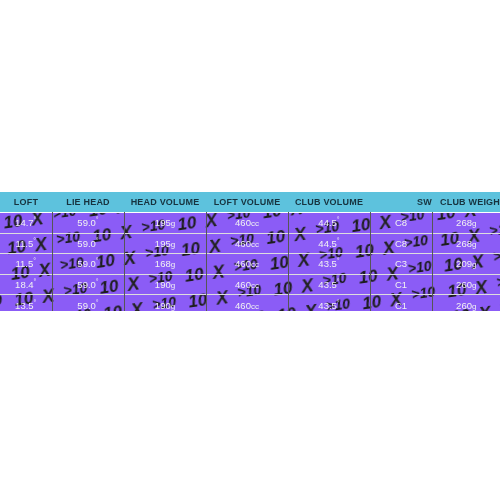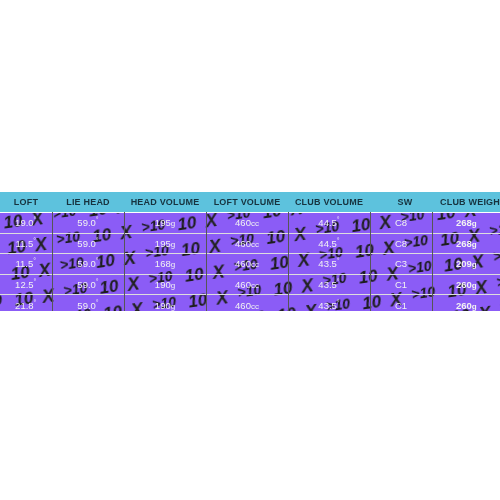--- a/index.html
+++ b/index.html
@@ -54,21 +54,21 @@
     letter-spacing: 0.2px;
     height: 20px;
     padding: 0;
     text-align: center;
     vertical-align: middle;
     white-space: nowrap;
     overflow: hidden;
     border: none;
   }
   #spec-table thead th.th-sw {
-    text-align: center;
+    text-align: right;
     padding-left: 8px;
     margin-left: 40px;
   }
   #spec-table thead th.th-last {
     text-align: left;
     padding-left: 8px;
   }
 
   #spec-table tbody td {
     background: transparent;
@@ -77,21 +77,20 @@
     height: 19.6px;
     padding: 0;
     text-align: center;
     vertical-align: middle;
     white-space: nowrap;
     border-top: 1px solid #dddddd;
     border-right: 1px solid #565656;
   }
   #spec-table tbody td:last-child {
     border-right: none;
-    font-weight: bold;
   }
   #spec-table tbody tr:first-child td {
     border-top: 1px solid #ffffff;
   }
 
   .deg {
     font-size: 7px;
     vertical-align: super;
     line-height: 0;
   }
@@ -132,21 +131,21 @@
         <th>HEAD VOLUME</th>
         <th>LOFT VOLUME</th>
         <th>CLUB VOLUME</th>
         <th class="th-sw">SW</th>
         <th class="th-last">CLUB WEIGHT</th>
       </tr>
     </thead>
     <tbody>
 
       <tr>
-        <td><span>19.0</span><span class="deg">°</span></td>
+        <td><span>14.7</span><span class="deg">°</span></td>
         <td><span>59.0</span><span class="deg">°</span></td>
         <td><span>195</span><span class="unit">g</span></td>
         <td><span>460</span><span class="unit">cc</span></td>
         <td><span>44.5</span><span class="deg">°</span></td>
         <td>C8</td>
         <td><span>268</span><span class="unit">g</span></td>
       </tr>
 
       <tr>
         <td><span>11.5</span><span class="deg">°</span></td>
@@ -162,31 +161,31 @@
         <td><span>11.5</span><span class="deg">°</span></td>
         <td><span>59.0</span><span class="deg">°</span></td>
         <td><span>168</span><span class="unit">g</span></td>
         <td><span>460</span><span class="unit">cc</span></td>
         <td><span>43.5</span><span class="deg">°</span></td>
         <td>C3</td>
         <td><span>209</span><span class="unit">g</span></td>
       </tr>
 
       <tr>
-        <td><span>12.5</span><span class="deg">°</span></td>
+        <td><span>18.4</span><span class="deg">°</span></td>
         <td><span>59.0</span><span class="deg">°</span></td>
         <td><span>190</span><span class="unit">g</span></td>
         <td><span>460</span><span class="unit">cc</span></td>
         <td><span>43.5</span><span class="deg">°</span></td>
         <td>C1</td>
         <td><span>260</span><span class="unit">g</span></td>
       </tr>
 
       <tr>
-        <td><span>21.8</span><span class="deg">°</span></td>
+        <td><span>13.5</span><span class="deg">°</span></td>
         <td><span>59.0</span><span class="deg">°</span></td>
         <td><span>190</span><span class="unit">g</span></td>
         <td><span>460</span><span class="unit">cc</span></td>
         <td><span>43.5</span><span class="deg">°</span></td>
         <td>C1</td>
         <td><span>260</span><span class="unit">g</span></td>
       </tr>
 
     </tbody>
   </table>

